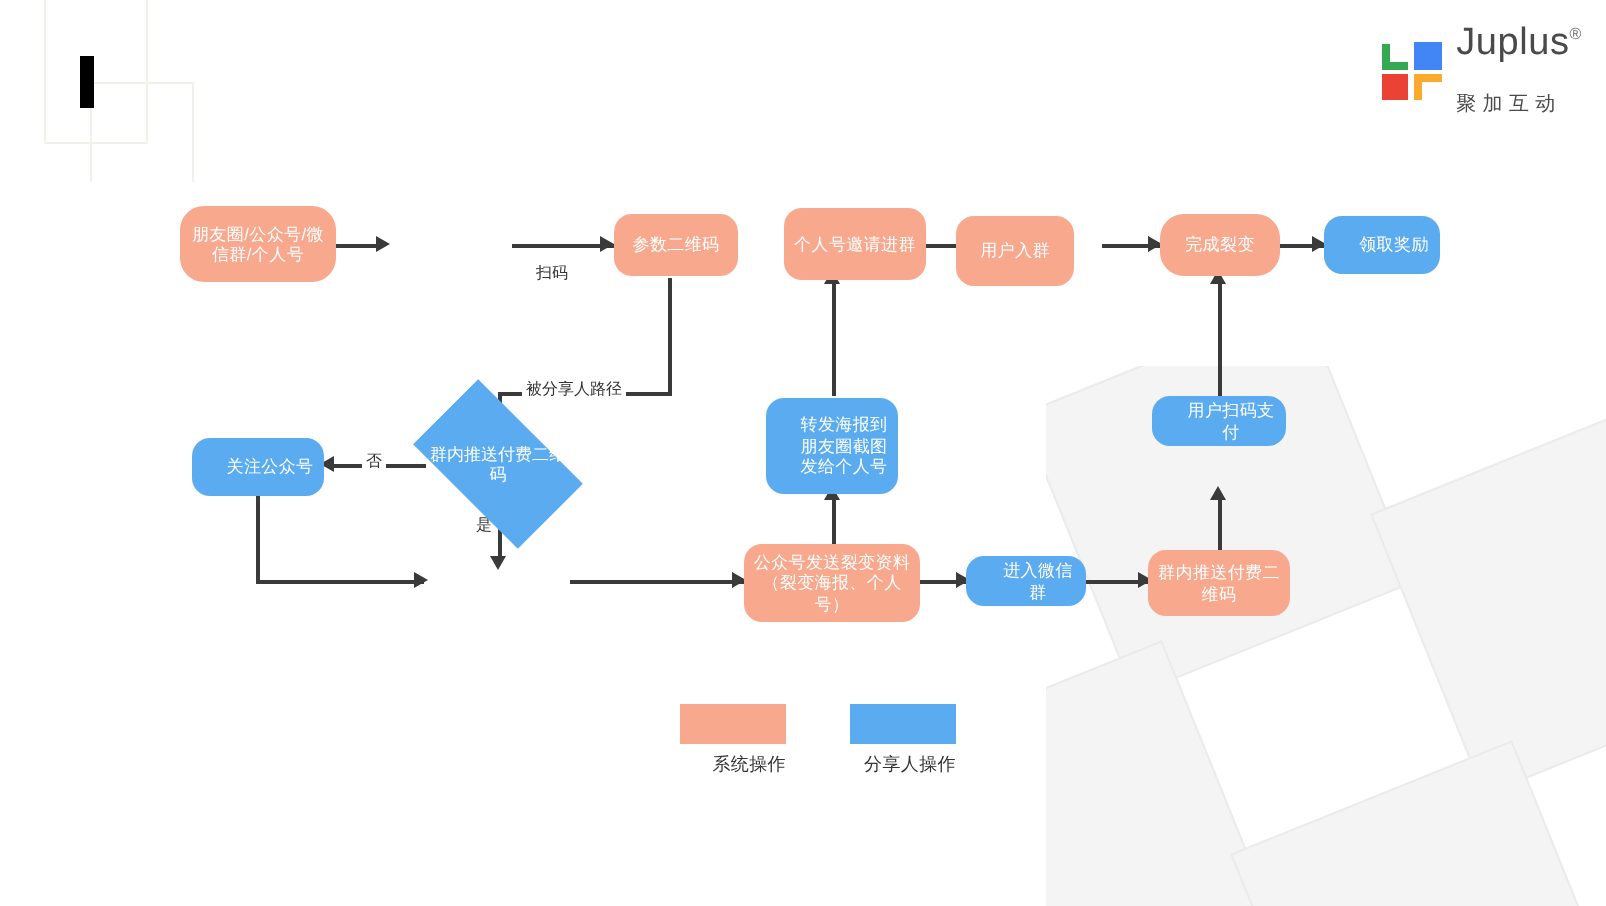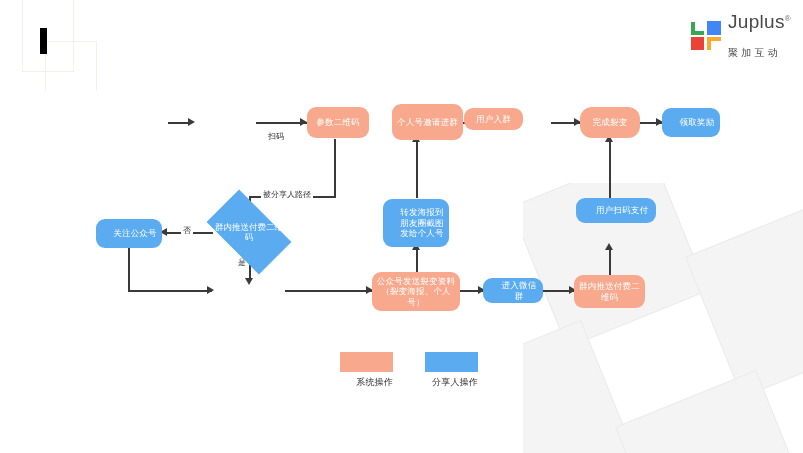--- a/index.html
+++ b/index.html
@@ -280,27 +280,28 @@
 
   <div class="conn h" style="left:463px; top:122px; width:29px;"></div>
   <div class="arrow right" style="left:486px; top:118px;"></div>
 
   <div class="conn h" style="left:551px; top:122px; width:29px;"></div>
   <div class="arrow right" style="left:574px; top:118px;"></div>
 
   <div class="conn h" style="left:640px; top:122px; width:22px;"></div>
   <div class="arrow right" style="left:656px; top:118px;"></div>
 
+  <div class="node orange pill" style="left:90px; top:103px; width:78px; height:38px;">朋友圈/公众号/微信群/个人号</div>
 
 
   <div class="node orange round" style="left:307px; top:107px; width:62px; height:31px;">参数二维码</div>
 
   <div class="node orange round" style="left:392px; top:104px; width:71px; height:36px;">个人号邀请进群</div>
 
-  <div class="node orange round" style="left:464px; top:108px; width:59px; height:22px;">用户入群</div>
+  <div class="node orange round" style="left:478px; top:108px; width:59px; height:35px;">用户入群</div>
 
   <div class="node orange pill" style="left:580px; top:107px; width:60px; height:31px;">完成裂变</div>
 
   <div class="node blue round" style="left:662px; top:108px; width:58px; height:29px;">领取奖励</div>
 
   <div class="diamond" style="left:212px; top:209px; width:74px; height:46px;">
     <div class="dshape"></div>
     <div class="dlabel">群内推送付费二维码</div>
   </div>
 
@@ -308,21 +309,21 @@
 
 
   <div class="node orange round" style="left:372px; top:272px; width:88px; height:39px;">公众号发送裂变资料（裂变海报、个人号）</div>
 
   <div class="node blue round" style="left:483px; top:278px; width:60px; height:25px;">进入微信群</div>
 
   <div class="node blue round" style="left:383px; top:199px; width:66px; height:48px;">转发海报到朋友圈截图发给个人号</div>
 
   <div class="node orange round" style="left:574px; top:275px; width:71px; height:33px;">群内推送付费二维码</div>
 
-  <div class="node blue round" style="left:576px; top:198px; width:80px; height:25px;">用户扫码支付</div>
+  <div class="node blue round" style="left:576px; top:198px; width:67px; height:25px;">用户扫码支付</div>
 
   <div id="legend">
     <div class="legend-item">
       <div class="legend-swatch orange"></div>
       <div class="legend-label">系统操作</div>
     </div>
     <div class="legend-item">
       <div class="legend-swatch blue"></div>
       <div class="legend-label">分享人操作</div>
     </div>

